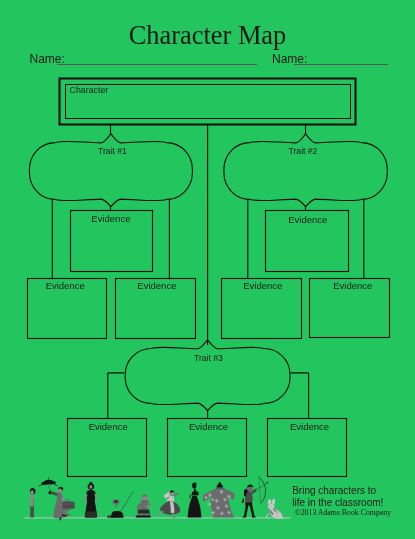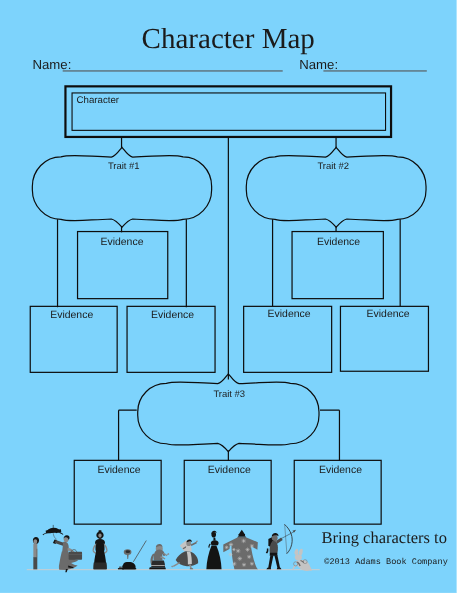--- a/index.html
+++ b/index.html
@@ -1,30 +1,30 @@
 <!DOCTYPE html>
 <html><head>
 <meta charset="utf-8">
 <style>
   html,body{margin:0;padding:0;background:#ffffff;}
   body{width:415px;height:539px;overflow:hidden;font-family:"Liberation Sans",sans-serif;}
-  #page{position:relative;width:415px;height:539px;background:#7dd3fc;}
+  #page{position:relative;width:415px;height:539px;background:#22c55e;}
   #title{position:absolute;left:0;top:22px;width:415px;text-align:center;
          font-family:"Liberation Serif",serif;font-size:26.4px;line-height:26px;color:#1b1b1b;}
   .fieldlabel{position:absolute;font-family:"Liberation Sans",sans-serif;font-size:12px;line-height:10px;color:#1b1b1b;}
   #nameLabel{left:29.5px;top:54px;}
   #dateLabel{left:272px;top:54px;}
   .ruleline{position:absolute;height:1px;background:#555555;}
   #nameRule{left:57px;top:63.5px;width:200px;}
   #dateRule{left:293.5px;top:63.5px;width:94px;}
   #diagram{position:absolute;left:0;top:0;}
-  .tagline{position:absolute;font-family:Liberation Serif, serif;font-size:15px;line-height:11.3px;color:#1b1b1b;white-space:nowrap;}
+  .tagline{position:absolute;font-family:Liberation Sans, sans-serif;font-size:10px;line-height:11.3px;color:#1b1b1b;white-space:nowrap;}
   #tag1{left:292.2px;top:485.2px;}
   #tag2{left:292.2px;top:496.5px;}
-  #copyright{position:absolute;left:294.8px;top:507.6px;font-family:Liberation Mono, monospace;font-size:7.8px;line-height:9px;color:#1b1b1b;white-space:nowrap;}
+  #copyright{position:absolute;left:294.8px;top:507.6px;font-family:Liberation Serif, serif;font-size:7.8px;line-height:9px;color:#1b1b1b;white-space:nowrap;}
 </style>
 </head>
 <body>
 
 <div id="page">
   <div id="title">Character Map</div>
   <div class="fieldlabel" id="nameLabel">Name:</div>
   <div class="ruleline" id="nameRule"></div>
   <div class="fieldlabel" id="dateLabel">Name:</div>
   <div class="ruleline" id="dateRule"></div>
@@ -216,14 +216,15 @@
     <circle cx="268.8" cy="512.6" r="1.9" fill="none" stroke="#8a8a8a" stroke-width="0.65"></circle>
     <circle cx="277.4" cy="510.6" r="1.8" fill="none" stroke="#8a8a8a" stroke-width="0.65"></circle>
     <path d="M273.4 509.0 c1.3 0.4 2.4 1.1 3.2 2.0 l-0.8 0.8 c-0.8-0.9-1.7-1.5-2.8-1.8 Z" fill="#6b6b6b"></path>
     <path d="M270.6 510.4 c1.5 1.0 2.4 2.4 2.8 4.0 l-1.3 0.4 c-0.4-1.5-1.2-2.6-2.4-3.4 Z" fill="#6b6b6b"></path>
     </g>
     </g>
 
   </svg>
 
   <div class="tagline" id="tag1">Bring characters to</div>
+  <div class="tagline" id="tag2">life in the classroom!</div>
   <div id="copyright">©2013 Adams Book Company</div>
 </div>
 
 </body></html>

